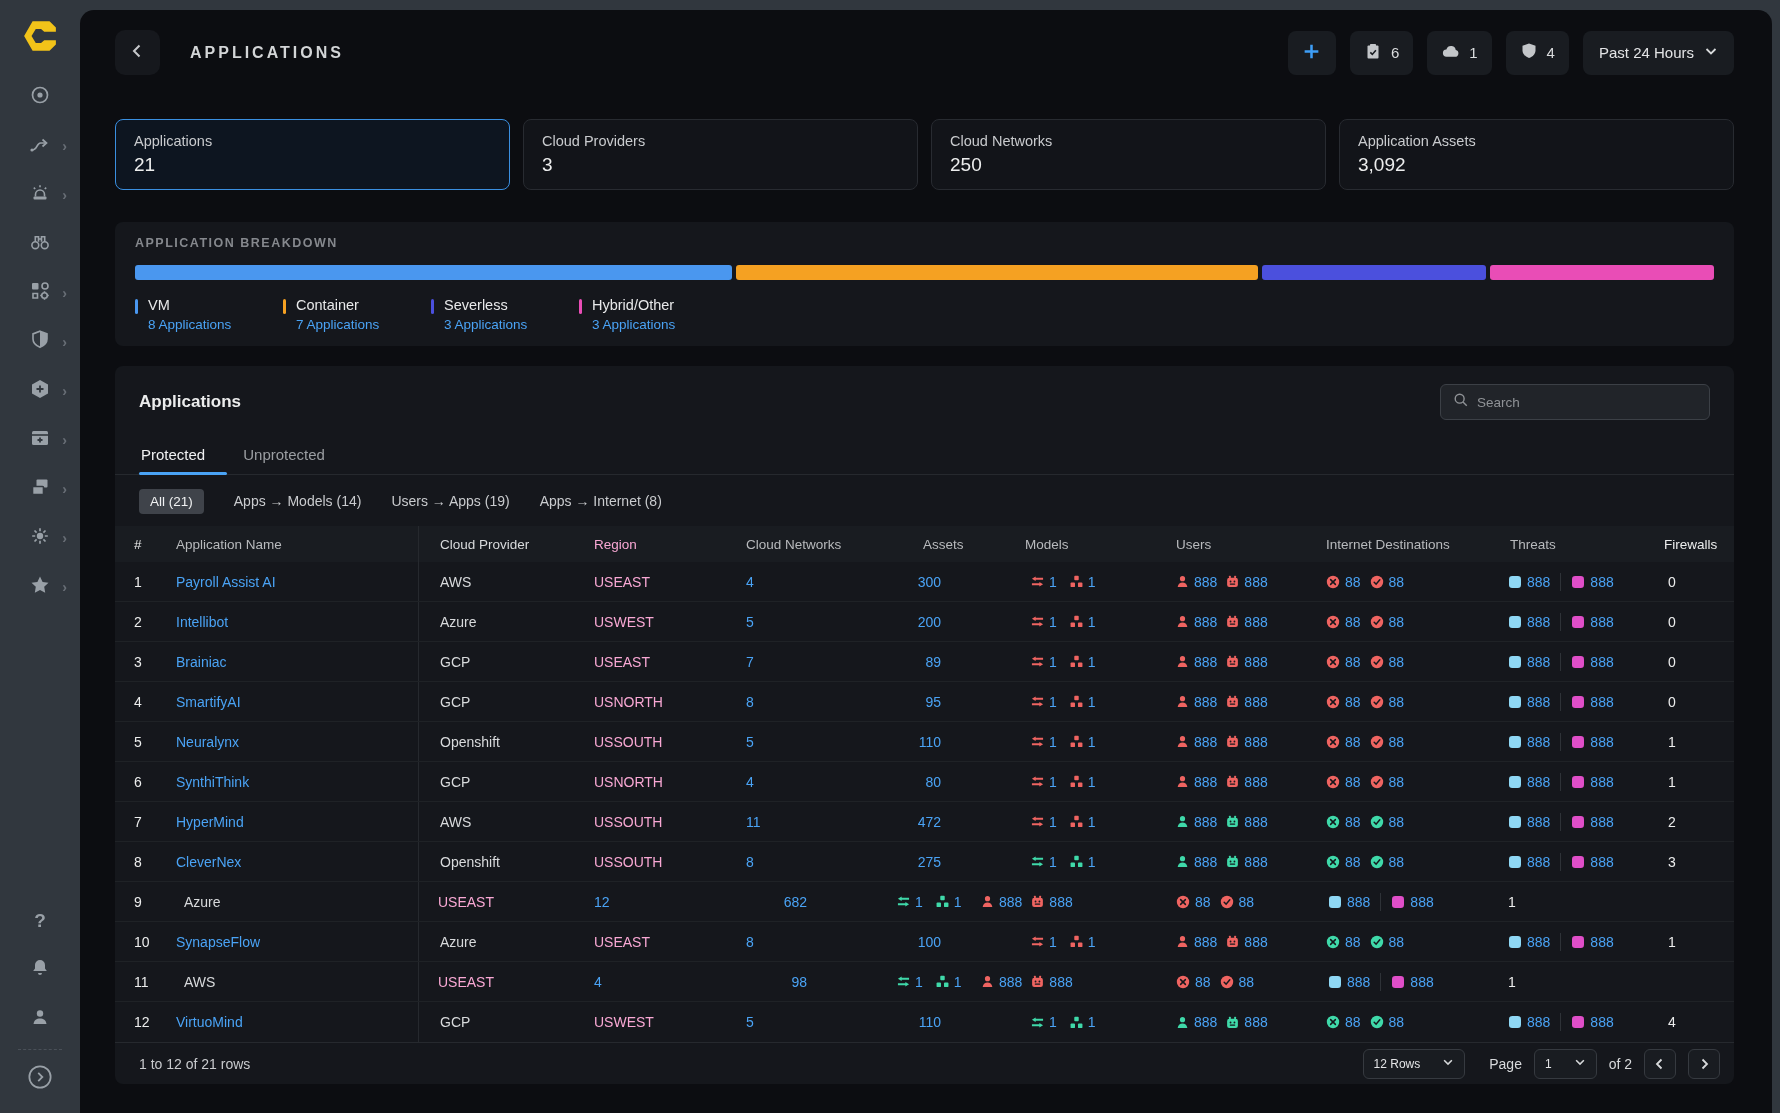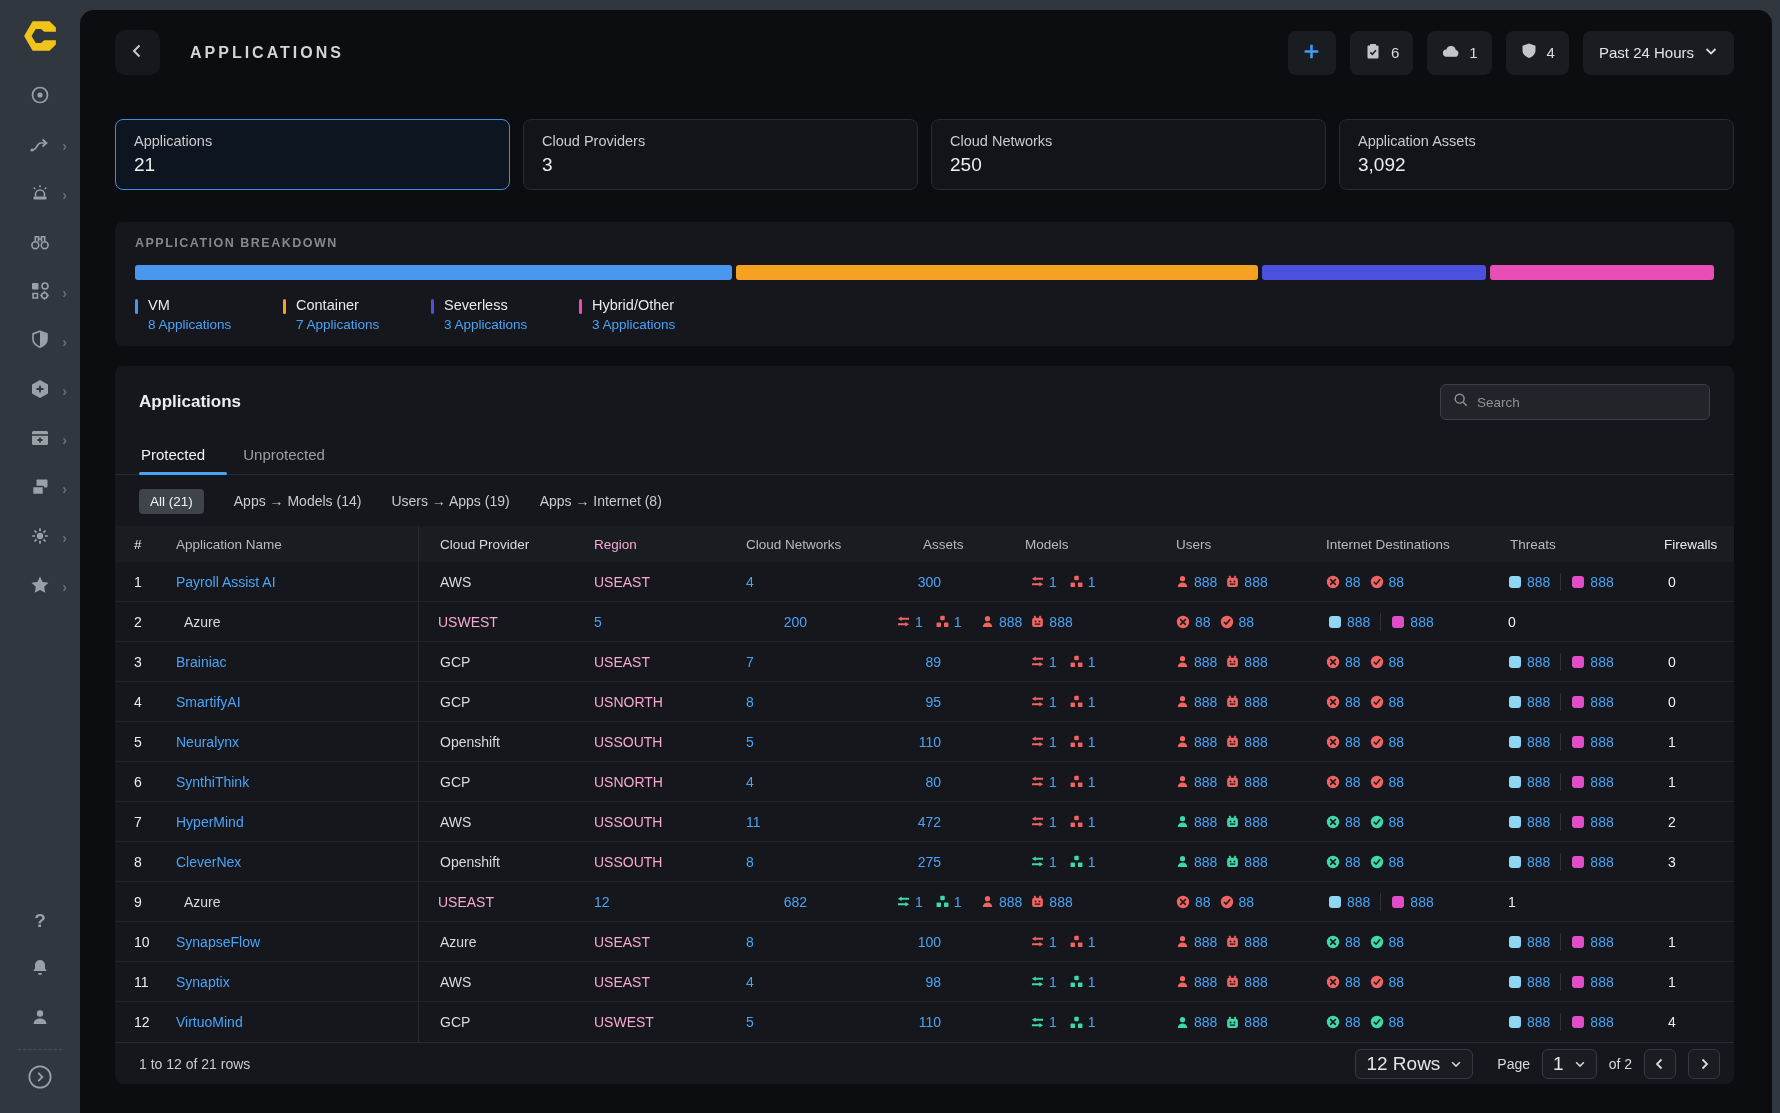--- a/index.html
+++ b/index.html
@@ -105,21 +105,21 @@
   .risk .pic { color:#ef6461; }
   .ok .pic { color:#3fd9a9; }
   .sq-cyan { color:#8fd8f5; }
   .sq-magenta { color:#df4ec8; }
   .threat-div { width:1px; height:18px; background:#2e3237; margin:0 10px; display:inline-block; }
 
   
   .table-footer { height:42px; border-top:1px solid #26292e; display:flex; align-items:center; padding:0 14px 0 24px; }
   .rows-text { font-size:14px; color:#c9cbce; }
   .foot-right { margin-left:auto; display:flex; align-items:center; gap:12px; }
-  .sel { display:flex; align-items:center; gap:10px; background:#191c21; border:1px solid #363a40; border-radius:6px; height:30px; padding:0 10px; color:#e3e4e6; font-size:19px; cursor:pointer; }
+  .sel { display:flex; align-items:center; gap:22px; background:#191c21; border:1px solid #363a40; border-radius:6px; height:30px; padding:0 10px; color:#e3e4e6; font-size:12px; cursor:pointer; }
   .foot-label { font-size:14px; color:#d8dadc; margin-left:12px; }
   .pg-btn { width:32px; height:30px; background:#191c21; border:1px solid #363a40; border-radius:6px; display:flex; align-items:center; justify-content:center; cursor:pointer; color:#d8dadc; }
 </style>
 </head>
 <body>
 
 <div class="sidebar">
   <div class="logo">
     <svg width="36" height="32" viewBox="0 0 34 30">
         <polygon points="10,1 26,1 32,7 32,11 21,11 18,8.5 13,8.5 9,15 13,21.5 18,21.5 21,19 32,19 32,23 26,29 10,29 2,15" fill="#f2c319"></polygon>
@@ -474,20 +474,23 @@
                   </svg>
                 </span>
         <a class="blue">888</a>
       </span>
     </div>
     <div class="td c-fw">0</div>
   </div>
 
   <div class="trow">
     <div class="td c-idx">2</div>
+    <div class="td c-name">
+              <a class="blue">Intellibot</a>
+            </div>
     <div class="td c-prov">Azure</div>
     <div class="td c-reg">USWEST</div>
     <div class="td c-net">
               <a class="blue">5</a>
             </div>
     <div class="td c-assets">
               <a class="blue">200</a>
             </div>
     <div class="td c-models cell-models risk">
       <span class="pair">
@@ -1377,23 +1380,20 @@
                   </svg>
                 </span>
         <a class="blue">888</a>
       </span>
     </div>
     <div class="td c-fw">1</div>
   </div>
 
   <div class="trow">
     <div class="td c-idx">11</div>
-    <div class="td c-name">
-              <a class="blue">Synaptix</a>
-            </div>
     <div class="td c-prov">AWS</div>
     <div class="td c-reg">USEAST</div>
     <div class="td c-net">
               <a class="blue">4</a>
             </div>
     <div class="td c-assets">
               <a class="blue">98</a>
             </div>
     <div class="td c-models cell-models ok">
       <span class="pair">

